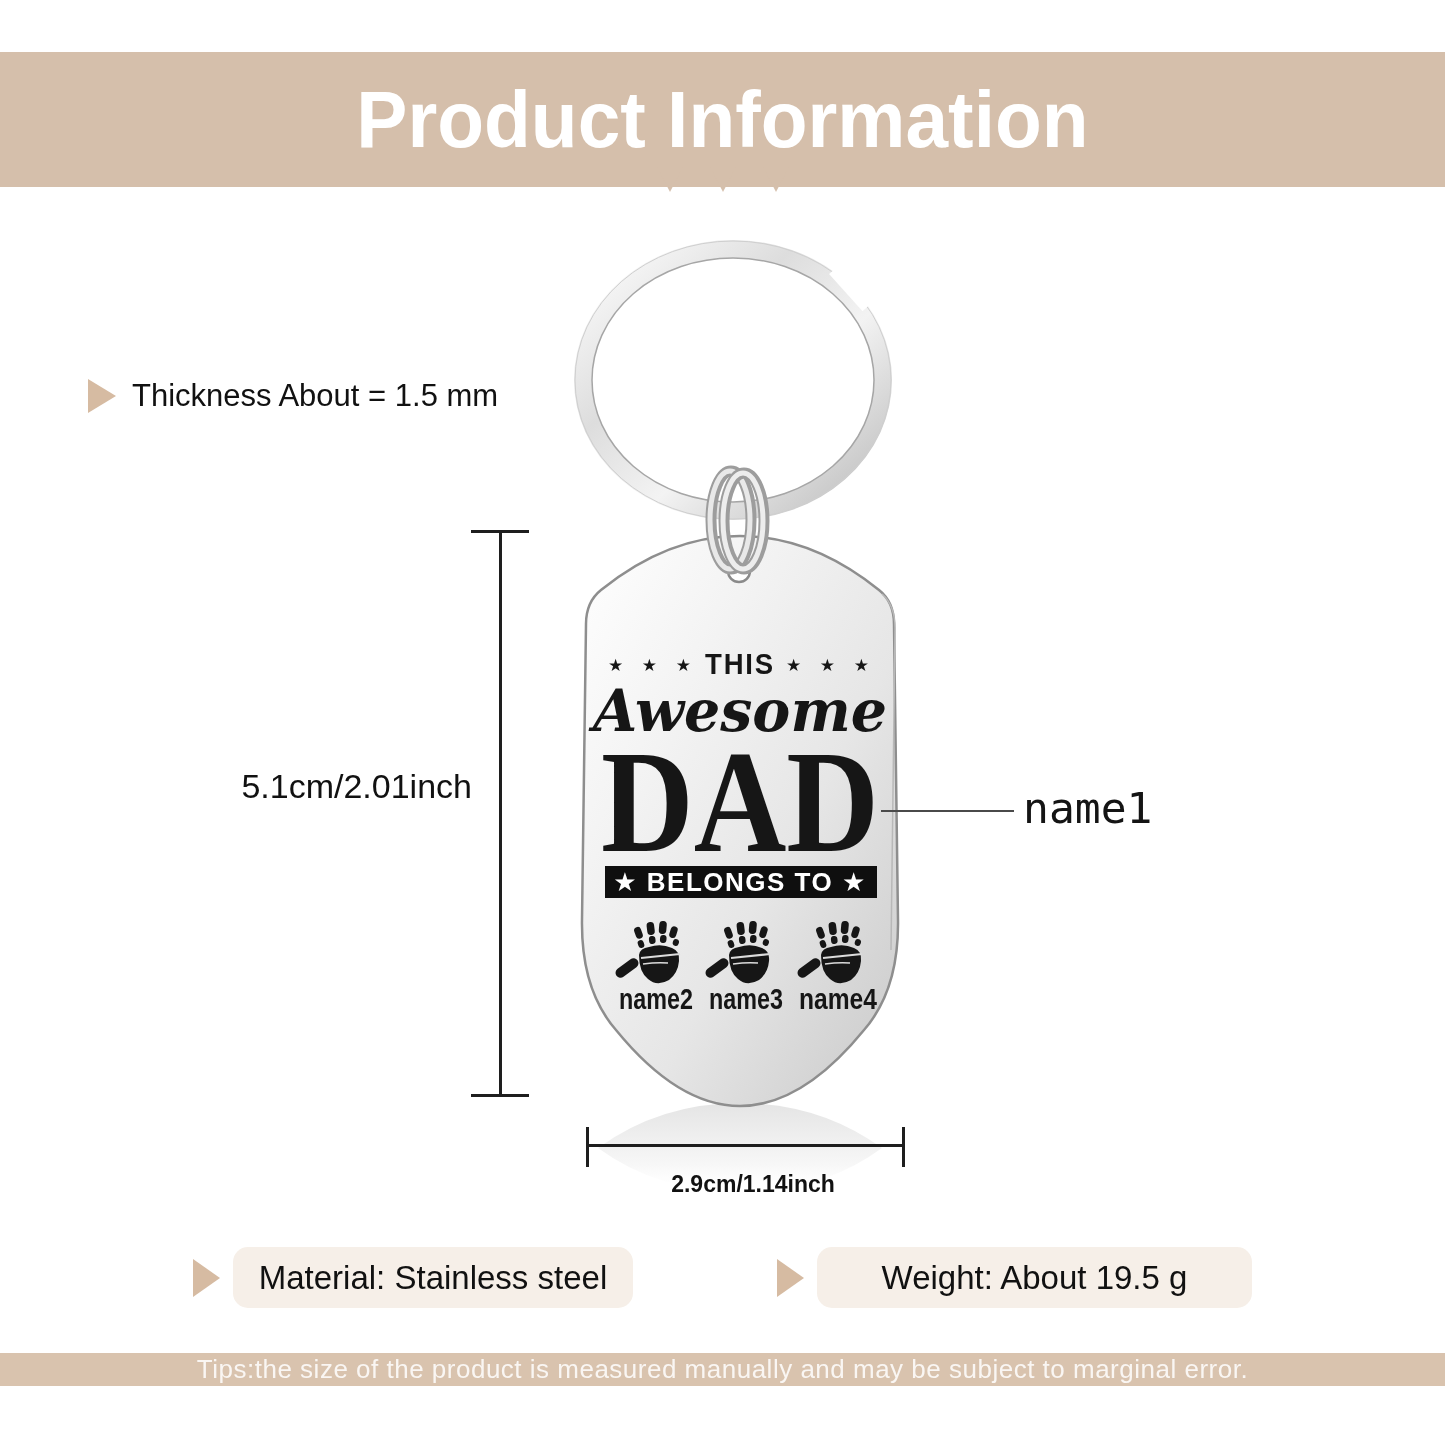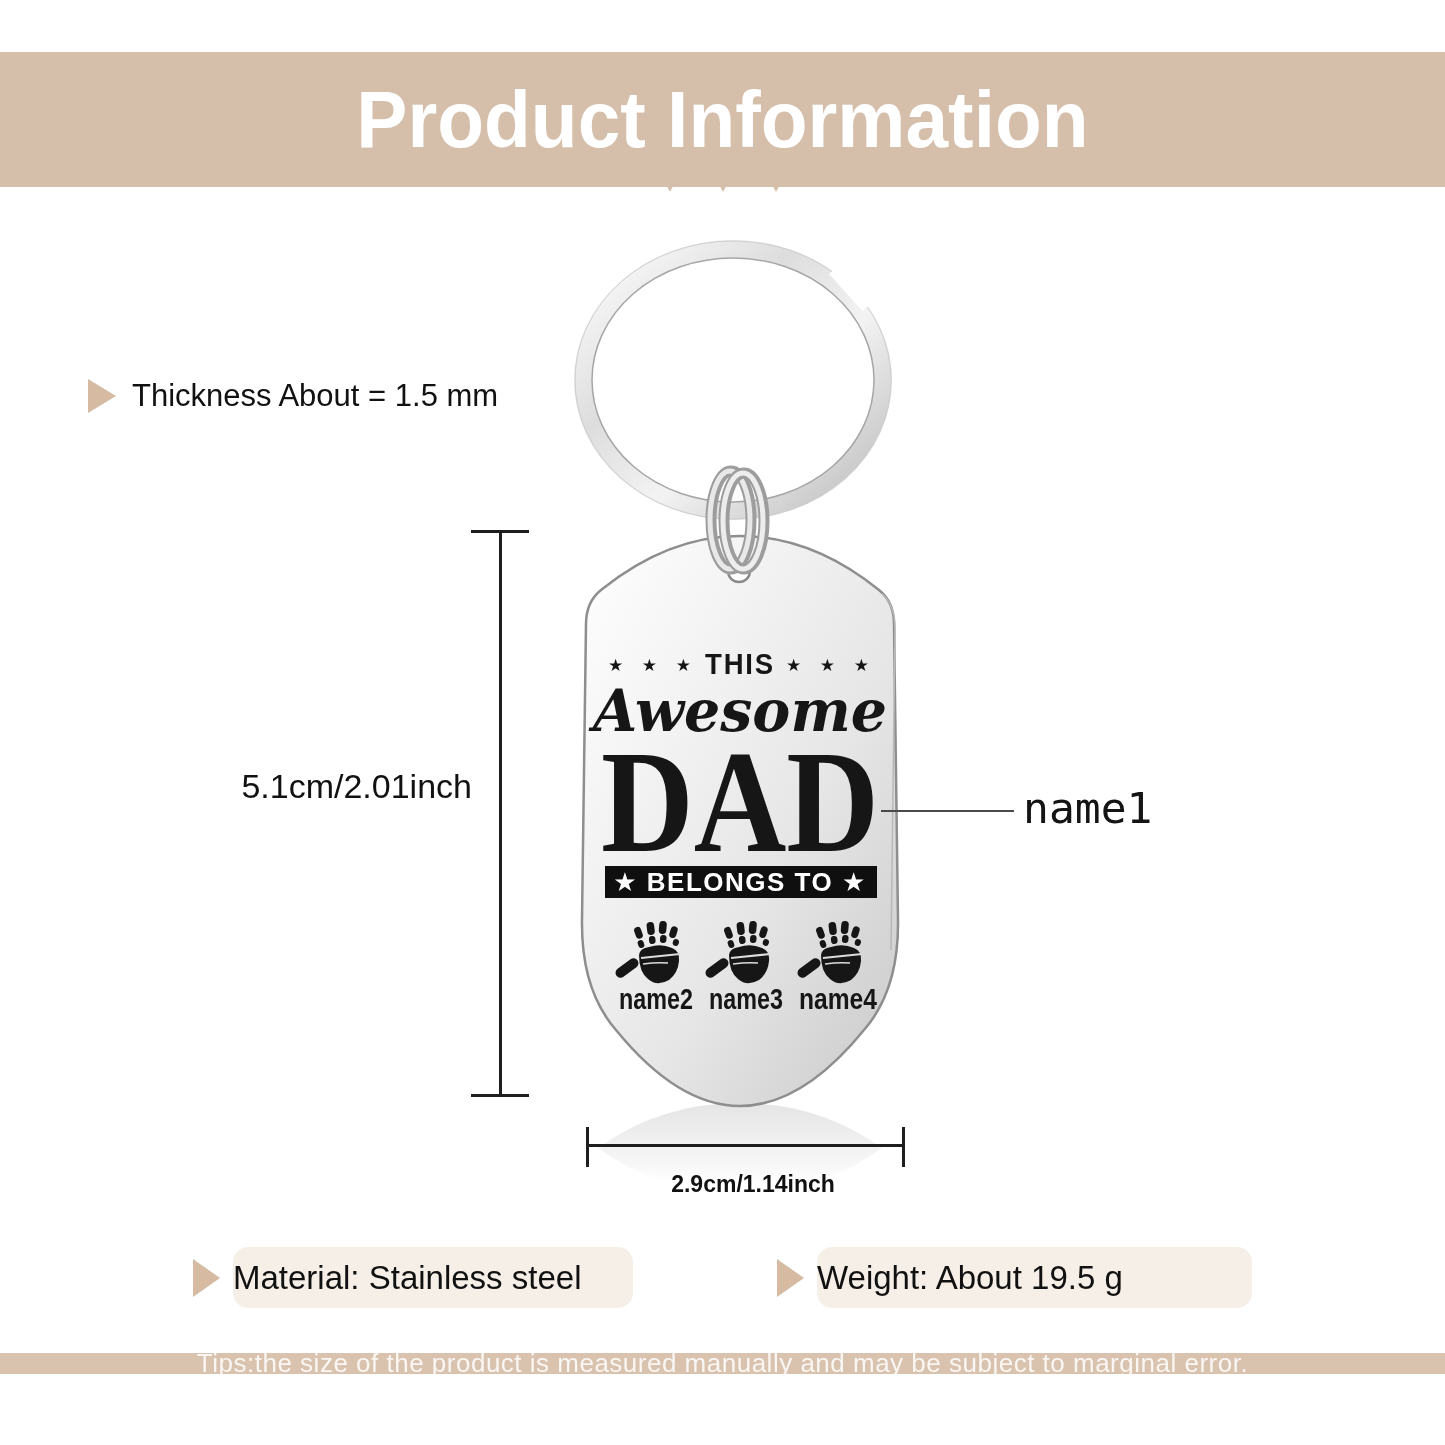--- a/index.html
+++ b/index.html
@@ -60,29 +60,29 @@
 
   
   .spec-bullet-material{left:193px;top:1259px;}
   .spec-bullet-weight{left:777px;top:1259px;}
   .spec-bullet{
     width:0;height:0;border-top:19px solid transparent;border-bottom:19px solid transparent;
     border-left:27px solid #d6bba2;
   }
   .spec-box{
     top:1247px;height:61px;background:#f6efe8;border-radius:15px;
-    display:flex;align-items:center;justify-content:flex-start;
+    display:flex;align-items:center;justify-content:center;
   }
   .spec-box-material{left:233px;width:400px;}
   .spec-box-weight{left:817px;width:435px;}
   .spec-text{font-size:33px;color:#111111;white-space:nowrap;}
 
   
   .tips-bar{
-    left:0;top:1353px;width:1445px;height:21px;background:#d9c3ae;
+    left:0;top:1353px;width:1445px;height:33px;background:#d9c3ae;
     display:flex;align-items:center;justify-content:center;
   }
   .tips-text{font-size:26px;color:rgba(255,255,255,0.85);letter-spacing:.5px;white-space:nowrap;}
 
   
   .keychain-svg{left:0;top:0;width:1445px;height:1445px;}
 </style>
 </head>
 <body>
 

